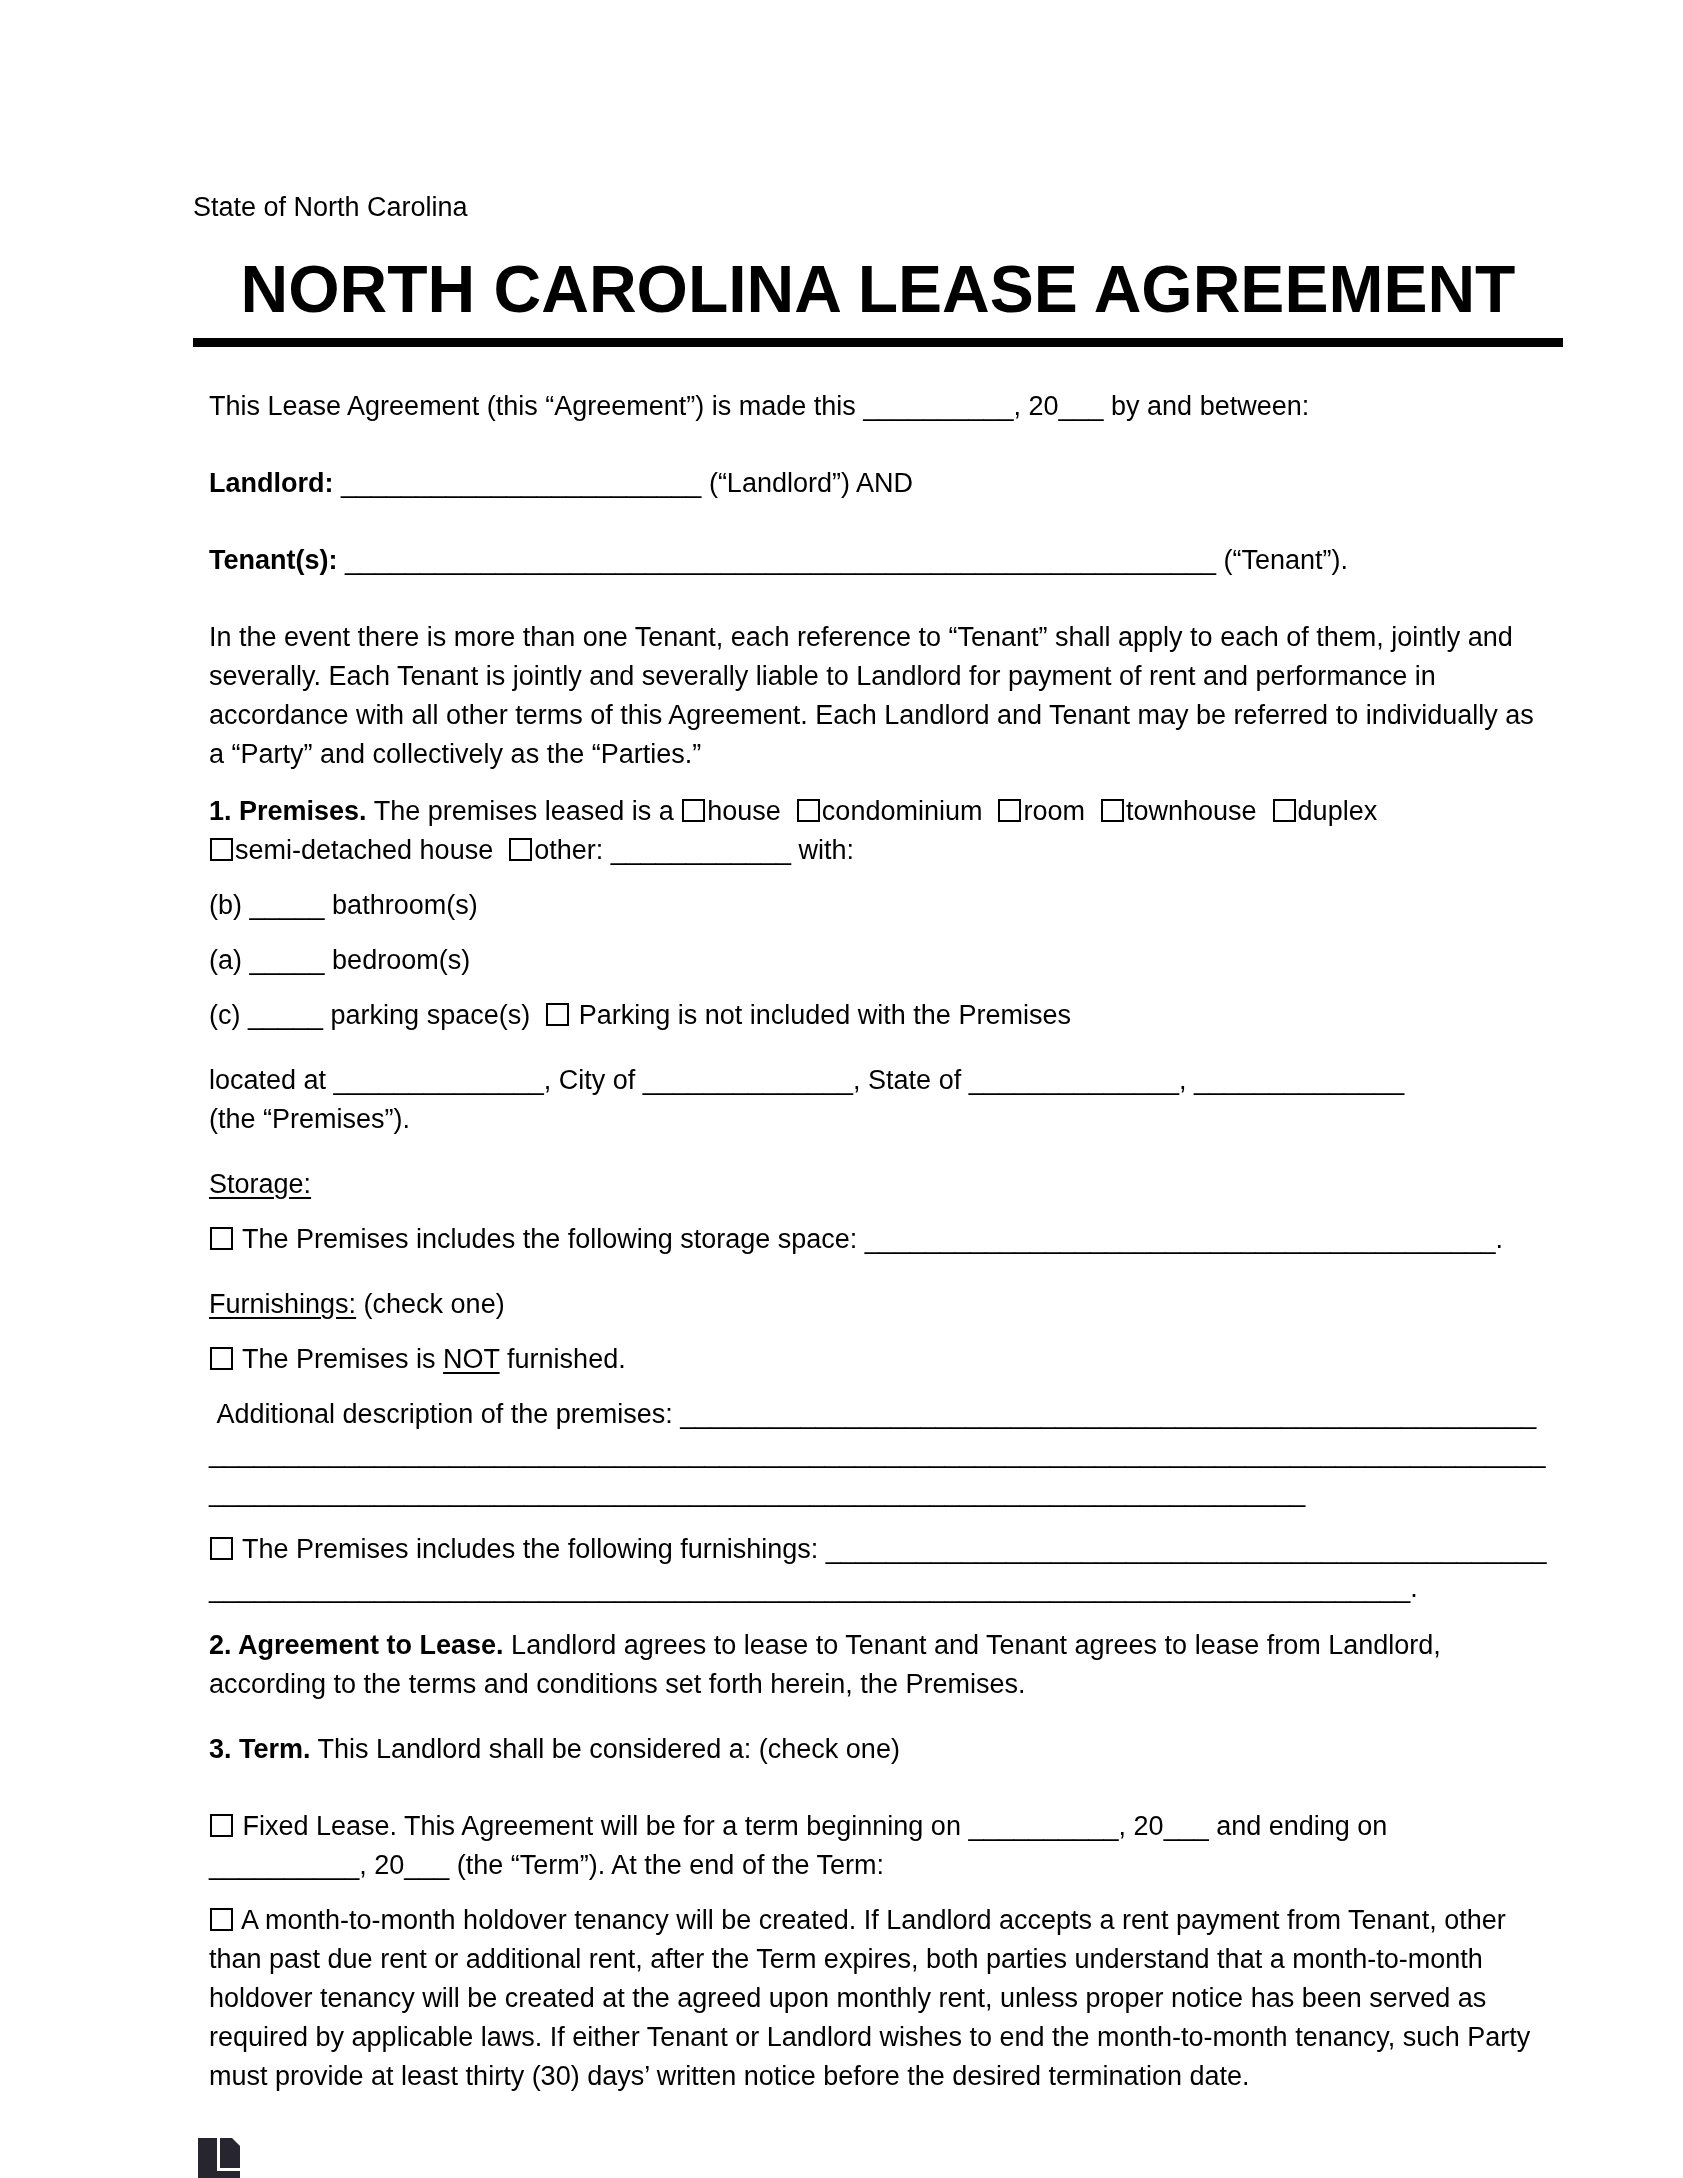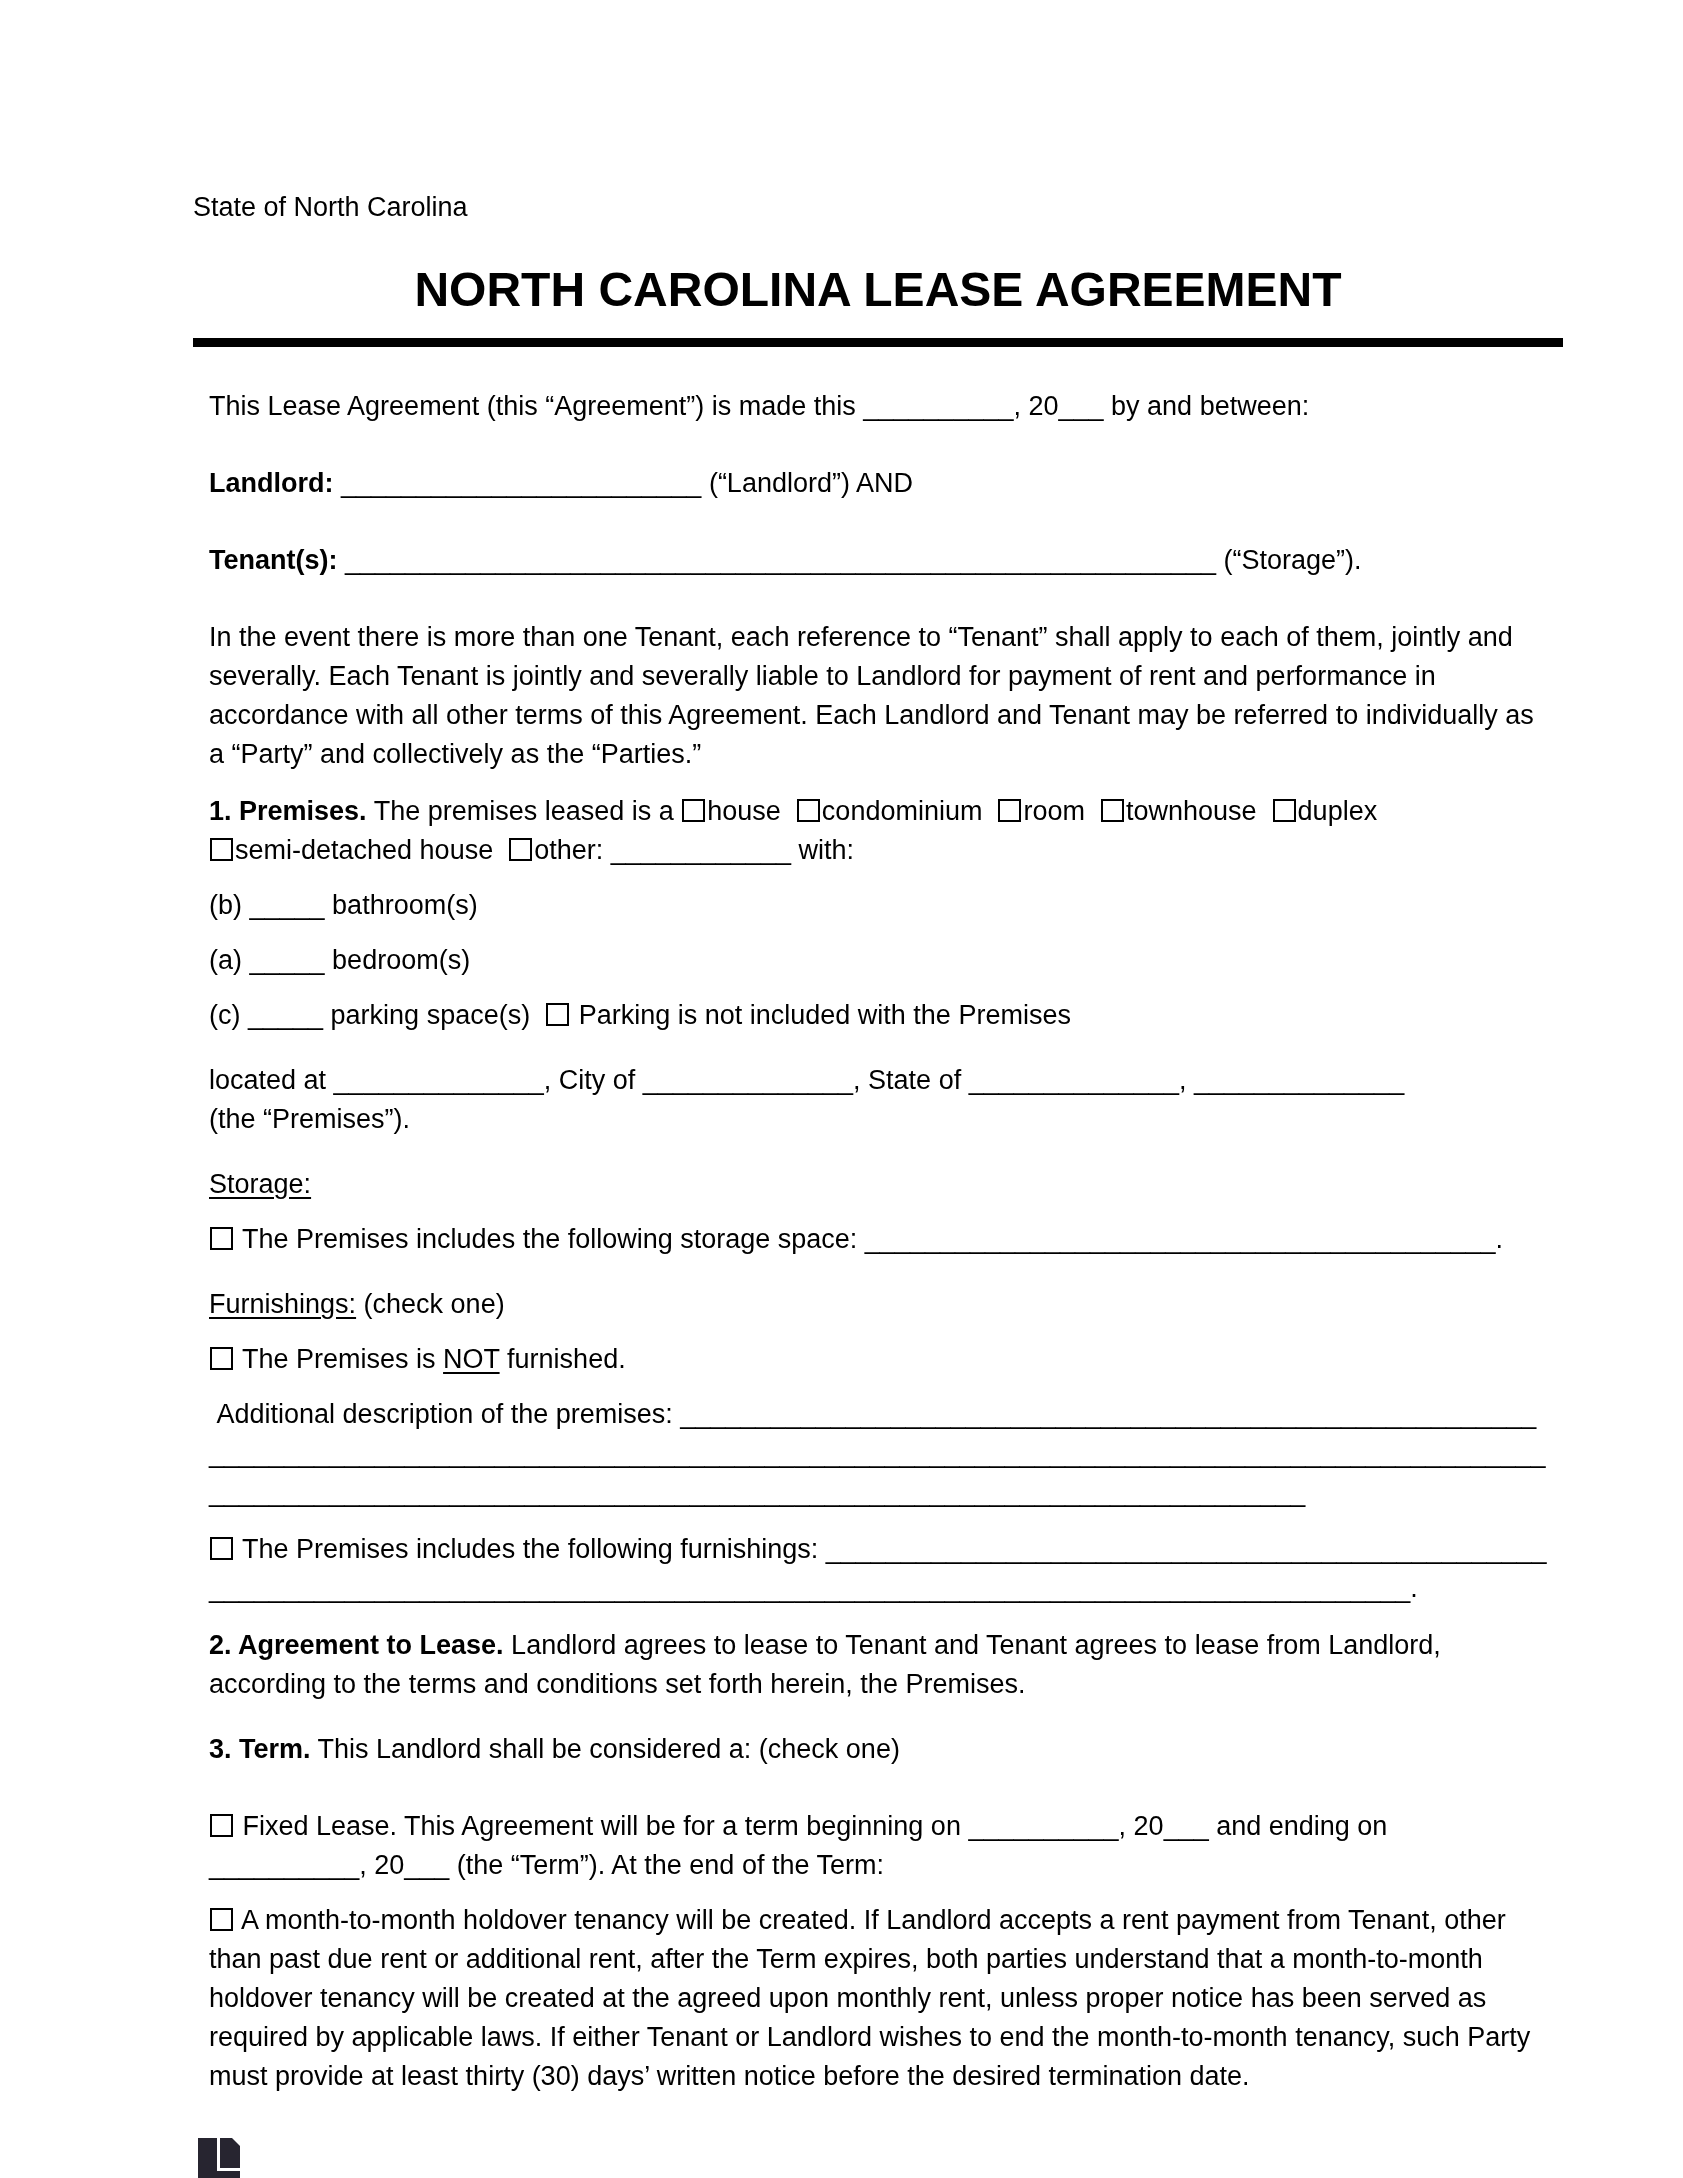--- a/index.html
+++ b/index.html
@@ -21,21 +21,21 @@
     height: 2178px;
     padding: 191px 120px 0 193px;
   }
   .note {
     margin: 0 0 30px 0;
     line-height: 33px;
     white-space: pre-wrap;
   }
   .title {
     margin: 0;
-    font-size: 48px;
+    font-size: 66px;
     font-weight: bold;
     line-height: 71px;
     text-align: center;
     letter-spacing: 0;
     padding-bottom: 13px;
     border-bottom: 9px solid #000000;
   }
   .doc-body { margin-top: 40px; }
   .doc-body p {
     margin: 16px;
@@ -71,21 +71,21 @@
 
 <div class="page">
 
   <p class="note">State of North Carolina</p>
 
   <h1 class="title" style="border-bottom-color: rgb(0, 0, 0);">NORTH CAROLINA LEASE AGREEMENT</h1>
 
   <div class="doc-body">
       <p class="g3"><span>This Lease Agreement (this “Agreement”) is made this </span><span class="blank">__________</span><span>, 20</span><span class="blank">___</span><span> by and between:</span></p>
       <p class="g3"><span class="b">Landlord:</span><span> </span><span class="blank">________________________</span><span> (“Landlord”) AND</span></p>
-      <p class="g3"><span class="b">Tenant(s):</span><span> </span><span class="blank">__________________________________________________________</span><span> (“Storage”).</span></p>
+      <p class="g3"><span class="b">Tenant(s):</span><span> </span><span class="blank">__________________________________________________________</span><span> (“Tenant”).</span></p>
       <p class="g1"><span>In the event there is more than one Tenant, each reference to “Tenant” shall apply to each of them, jointly and severally. Each Tenant is jointly and severally liable to Landlord for payment of rent and performance in accordance with all other terms of this Agreement. Each Landlord and Tenant may be referred to individually as a “Party” and collectively as the “Parties.”</span></p>
       <p><span class="b">1. Premises.</span><span> The premises leased is a </span><span class="cb"></span><span>house  </span><span class="cb"></span><span>condominium  </span><span class="cb"></span><span>room  </span><span class="cb"></span><span>townhouse  </span><span class="cb"></span><span>duplex</span><br><span class="cb"></span><span>semi-detached house  </span><span class="cb"></span><span>other: </span><span class="blank">____________</span><span> with:</span></p>
       <p class="indent1"><span>(b) </span><span class="blank">_____</span><span> bathroom(s)</span></p>
       <p class="indent1"><span>(a) </span><span class="blank">_____</span><span> bedroom(s)</span></p>
       <p class="indent1 g2"><span>(c) </span><span class="blank">_____</span><span> parking space(s)  </span><span class="cb"></span><span> Parking is not included with the Premises</span></p>
       <p class="g2"><span>located at </span><span class="blank">______________</span><span>, City of </span><span class="blank">______________</span><span>, State of </span><span class="blank">______________</span><span>, </span><span class="blank">______________</span><br><span>(the “Premises”).</span></p>
       <p><span class="u">Storage:</span></p>
       <p class="g2"><span class="cb"></span><span> The Premises includes the following storage space: </span><span class="blank">__________________________________________</span><span>.</span></p>
       <p><span class="u">Furnishings:</span><span> (check one)</span></p>
       <p><span class="cb"></span><span> The Premises is </span><span class="u">NOT</span><span> furnished.</span></p>

